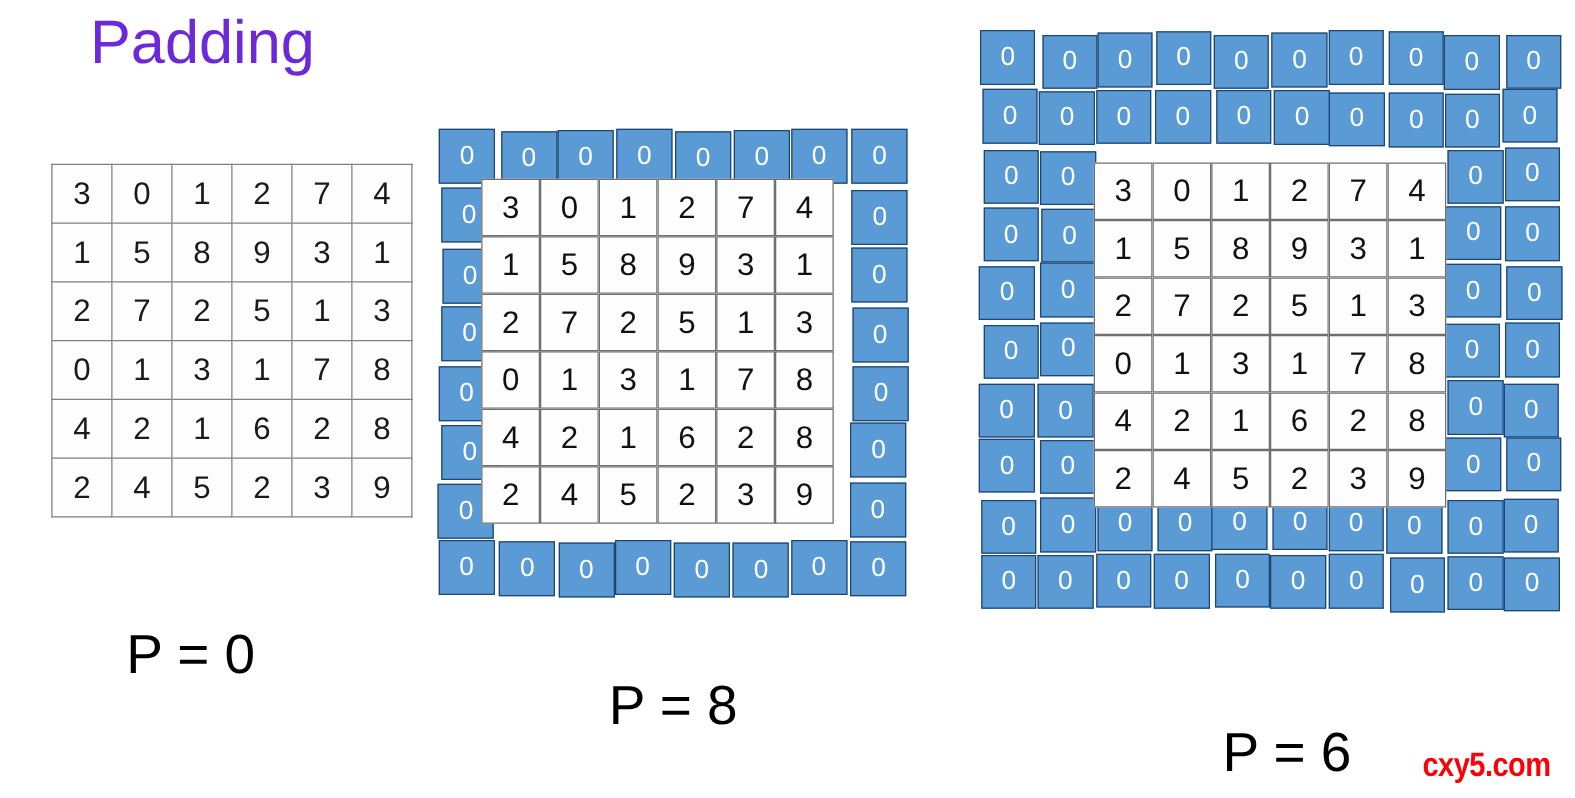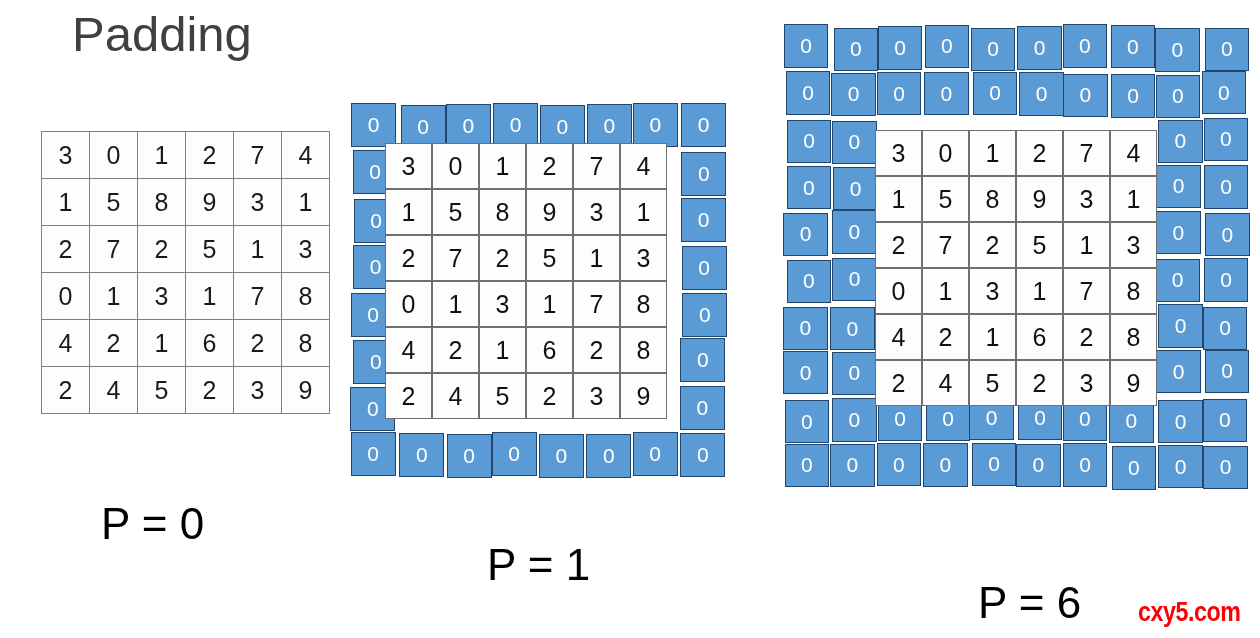--- a/index.html
+++ b/index.html
@@ -8,21 +8,21 @@
     background:#ffffff;
     font-family:"Liberation Sans", sans-serif;
     position:relative;
     overflow:hidden;
   }
 
   .slide-title{
     position:absolute;
     left:72px; top:6px;
     font-size:49px;
-    color:#404040;
+    color:#6d28d9;
     font-family:"Liberation Sans", sans-serif;
     letter-spacing:0px;
     white-space:nowrap;
   }
 
   .caption{
     position:absolute;
     font-size:44px;
     color:#000000;
     font-family:"Liberation Sans", sans-serif;
@@ -206,21 +206,21 @@
     <div class="cell zero" style="left: 327.8px; top: 281.9px; width: 45px; height: 44px; z-index: 2;">0</div>
     <div class="cell zero" style="left: -1.3px; top: 328.4px; width: 45px; height: 44px; z-index: 2;">0</div>
     <div class="cell zero" style="left: 47.4px; top: 329.1px; width: 45px; height: 44px; z-index: 2;">0</div>
     <div class="cell zero" style="left: 94.5px; top: 329.6px; width: 45px; height: 44px; z-index: 2;">0</div>
     <div class="cell zero" style="left: 139.6px; top: 328.3px; width: 45px; height: 44px; z-index: 2;">0</div>
     <div class="cell zero" style="left: 186.9px; top: 330.1px; width: 45px; height: 44px; z-index: 2;">0</div>
     <div class="cell zero" style="left: 234.4px; top: 330.2px; width: 45px; height: 44px; z-index: 2;">0</div>
     <div class="cell zero" style="left: 280.5px; top: 328px; width: 45px; height: 44px; z-index: 2;">0</div>
     <div class="cell zero" style="left: 328.4px; top: 328.8px; width: 45px; height: 44px; z-index: 2;">0</div>
   </div>
-<div class="caption caption-p1">P = 1</div>
+<div class="caption caption-p1">P = 8</div>
 
 <div class="padgrid" id="grid-p2" style="left: 785px; top: 26px; width: 465px; height: 465px;">
     <div class="cell zero" style="left: -1.1px; top: -1.6px; width: 44.5px; height: 43.5px; z-index: 2;">0</div>
     <div class="cell zero" style="left: 48.5px; top: 1.6px; width: 44.5px; height: 43.5px; z-index: 2;">0</div>
     <div class="cell zero" style="left: 92.9px; top: 0.4px; width: 44.5px; height: 43.5px; z-index: 2;">0</div>
     <div class="cell zero" style="left: 139.5px; top: -1.4px; width: 44.5px; height: 43.5px; z-index: 2;">0</div>
     <div class="cell zero" style="left: 185.8px; top: 1.6px; width: 44.5px; height: 43.5px; z-index: 2;">0</div>
     <div class="cell zero" style="left: 232.4px; top: 0.4px; width: 44.5px; height: 43.5px; z-index: 2;">0</div>
     <div class="cell zero" style="left: 277.5px; top: -1.9px; width: 44.5px; height: 43.5px; z-index: 2;">0</div>
     <div class="cell zero" style="left: 325.6px; top: -1.1px; width: 44.5px; height: 43.5px; z-index: 2;">0</div>

